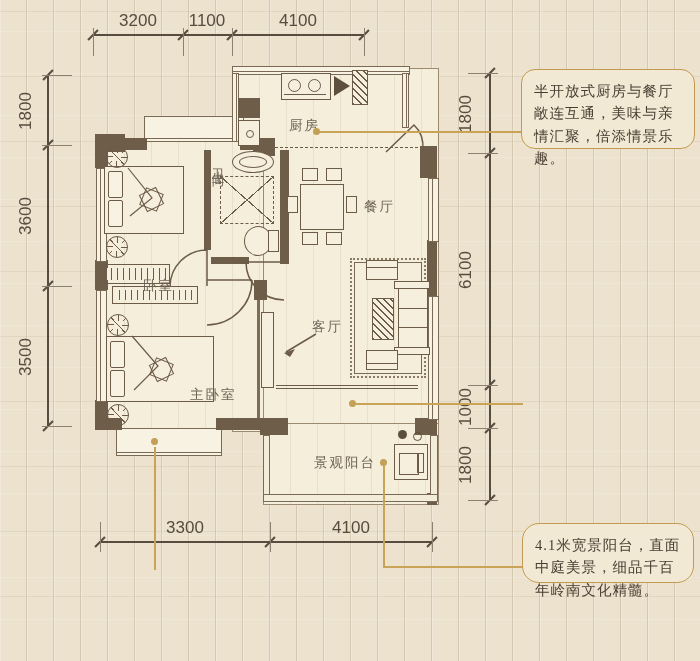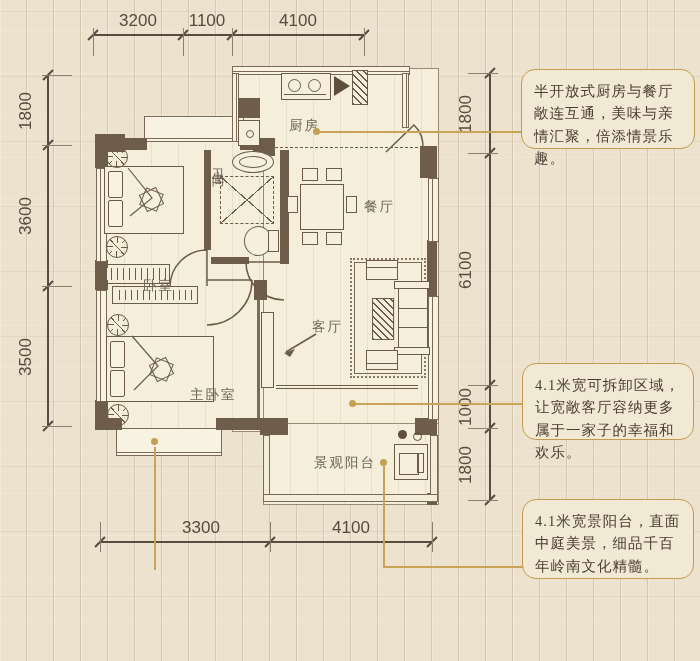--- a/index.html
+++ b/index.html
@@ -229,30 +229,29 @@
   <div class="dimlabel rot" style="left:436px;top:397px;">1000</div>
   <div class="dimlabel rot" style="left:436px;top:455px;">1800</div>
 
   <div class="dimline" style="left:100px;top:541px;width:332px;height:1.6px;"></div>
   <div class="tick" style="left:93px;top:541px;"></div>
   <div class="tick" style="left:263px;top:541px;"></div>
   <div class="tick" style="left:425px;top:541px;"></div>
   <div class="ext" style="left:100px;top:522px;width:1px;height:30px;"></div>
   <div class="ext" style="left:270px;top:522px;width:1px;height:30px;"></div>
   <div class="ext" style="left:432px;top:522px;width:1px;height:30px;"></div>
-  <div class="dimlabel" style="left:155px;top:518px;padding-left:16px;">3300</div>
+  <div class="dimlabel" style="left:155px;top:518px;">3300</div>
   <div class="dimlabel" style="left:321px;top:518px;">4100</div>
 
   <div class="gold" style="left:319px;top:131px;width:202px;height:1.6px;"></div>
   <div class="dot" style="left:313px;top:128px;"></div>
   <div class="gold" style="left:356px;top:403px;width:167px;height:1.6px;"></div>
   <div class="dot" style="left:349px;top:400px;"></div>
   <div class="gold" style="left:383px;top:466px;width:1.6px;height:101px;"></div>
   <div class="gold" style="left:383px;top:566px;width:140px;height:1.6px;"></div>
   <div class="dot" style="left:380px;top:459px;"></div>
   <div class="gold" style="left:154px;top:447px;width:1.6px;height:123px;"></div>
   <div class="dot" style="left:151px;top:438px;"></div>
 
   <div class="callout" style="left:521px;top:69px;width:174px;height:80px;">半开放式厨房与餐厅敞连互通，美味与亲情汇聚，倍添情景乐趣。</div>
-  <div class="callout" style="left:522px;top:363px;width:172px;height:77px;">4.1米宽可拆卸区域，让宽敞客厅容纳更多属于一家子的幸福和欢乐。</div>
-  <div class="callout" style="left:522px;top:499px;width:172px;height:80px;">4.1米宽景阳台，直面中庭美景，细品千百年岭南文化精髓。</div>
+  <div class="callout" style="left:522px;top:523px;width:172px;height:60px;border-radius:17px;">4.1米宽景阳台，直面中庭美景，细品千百年岭南文化精髓。</div>
 
 </div>
 
 </body></html>

